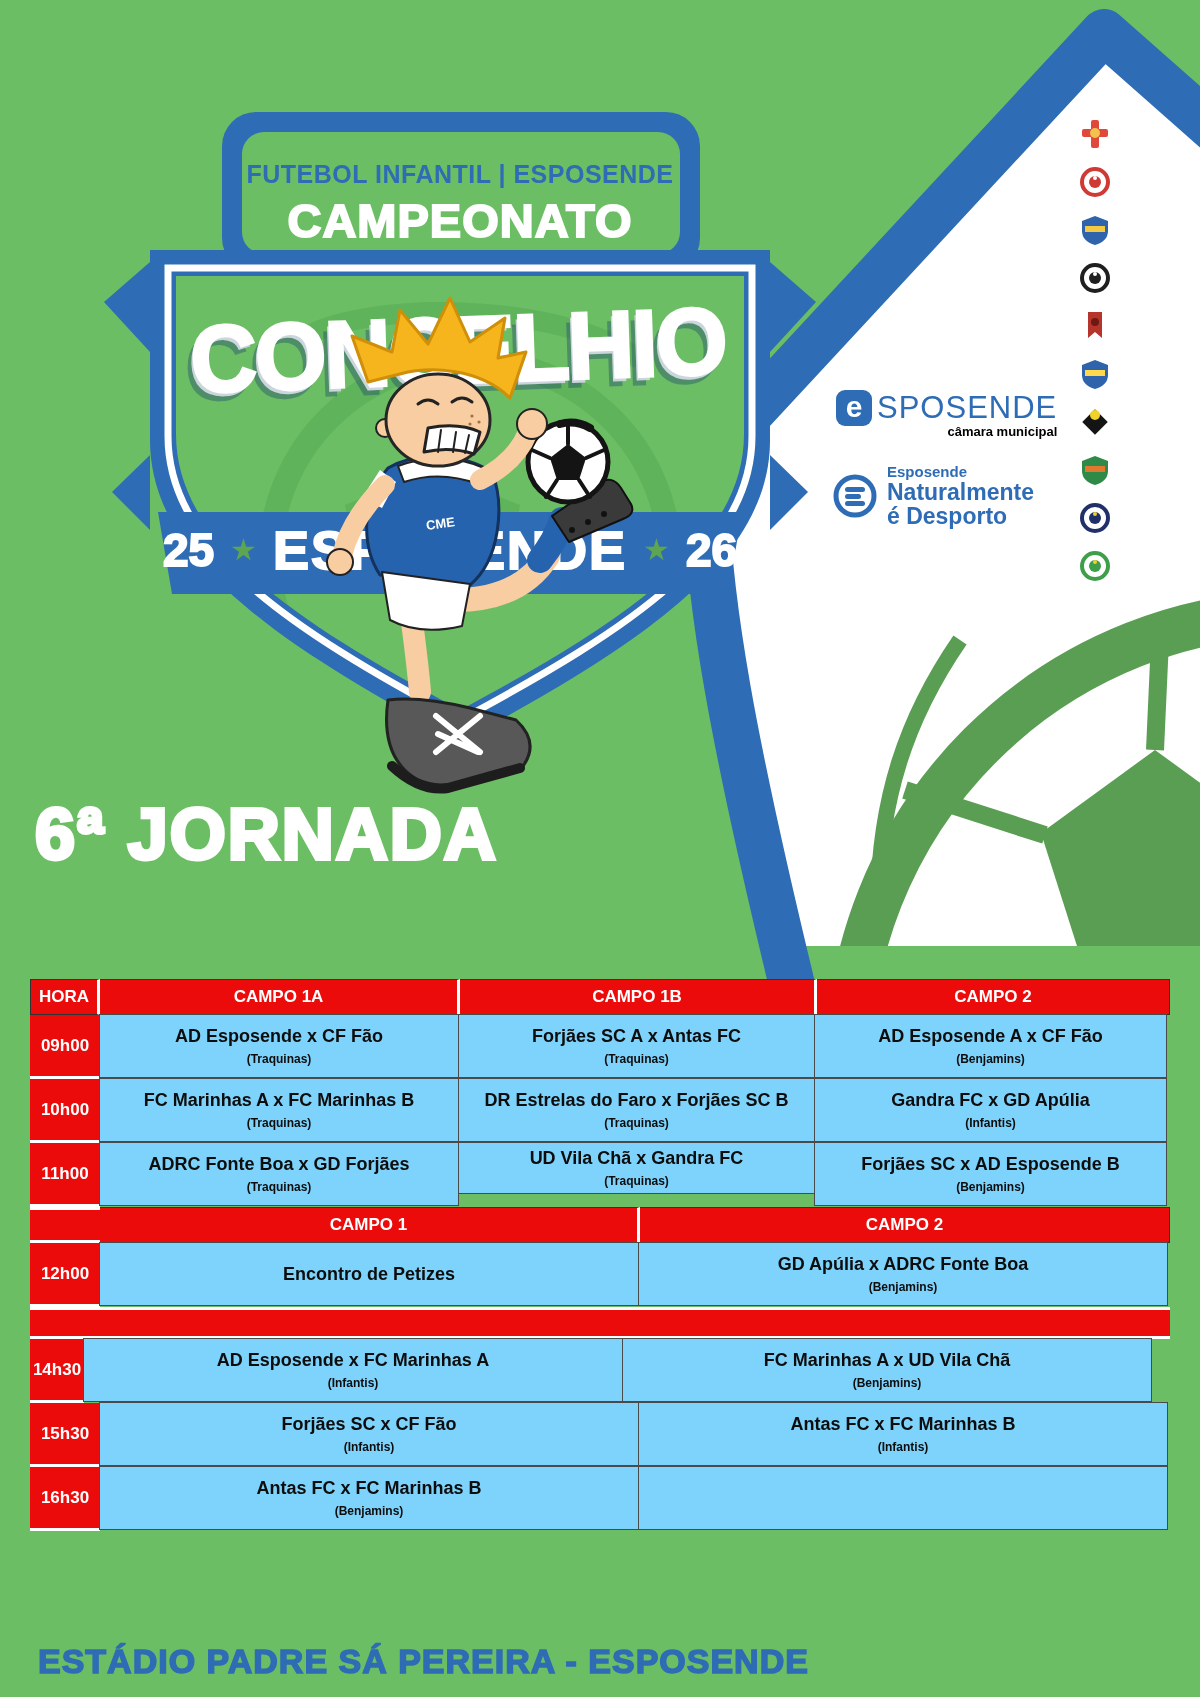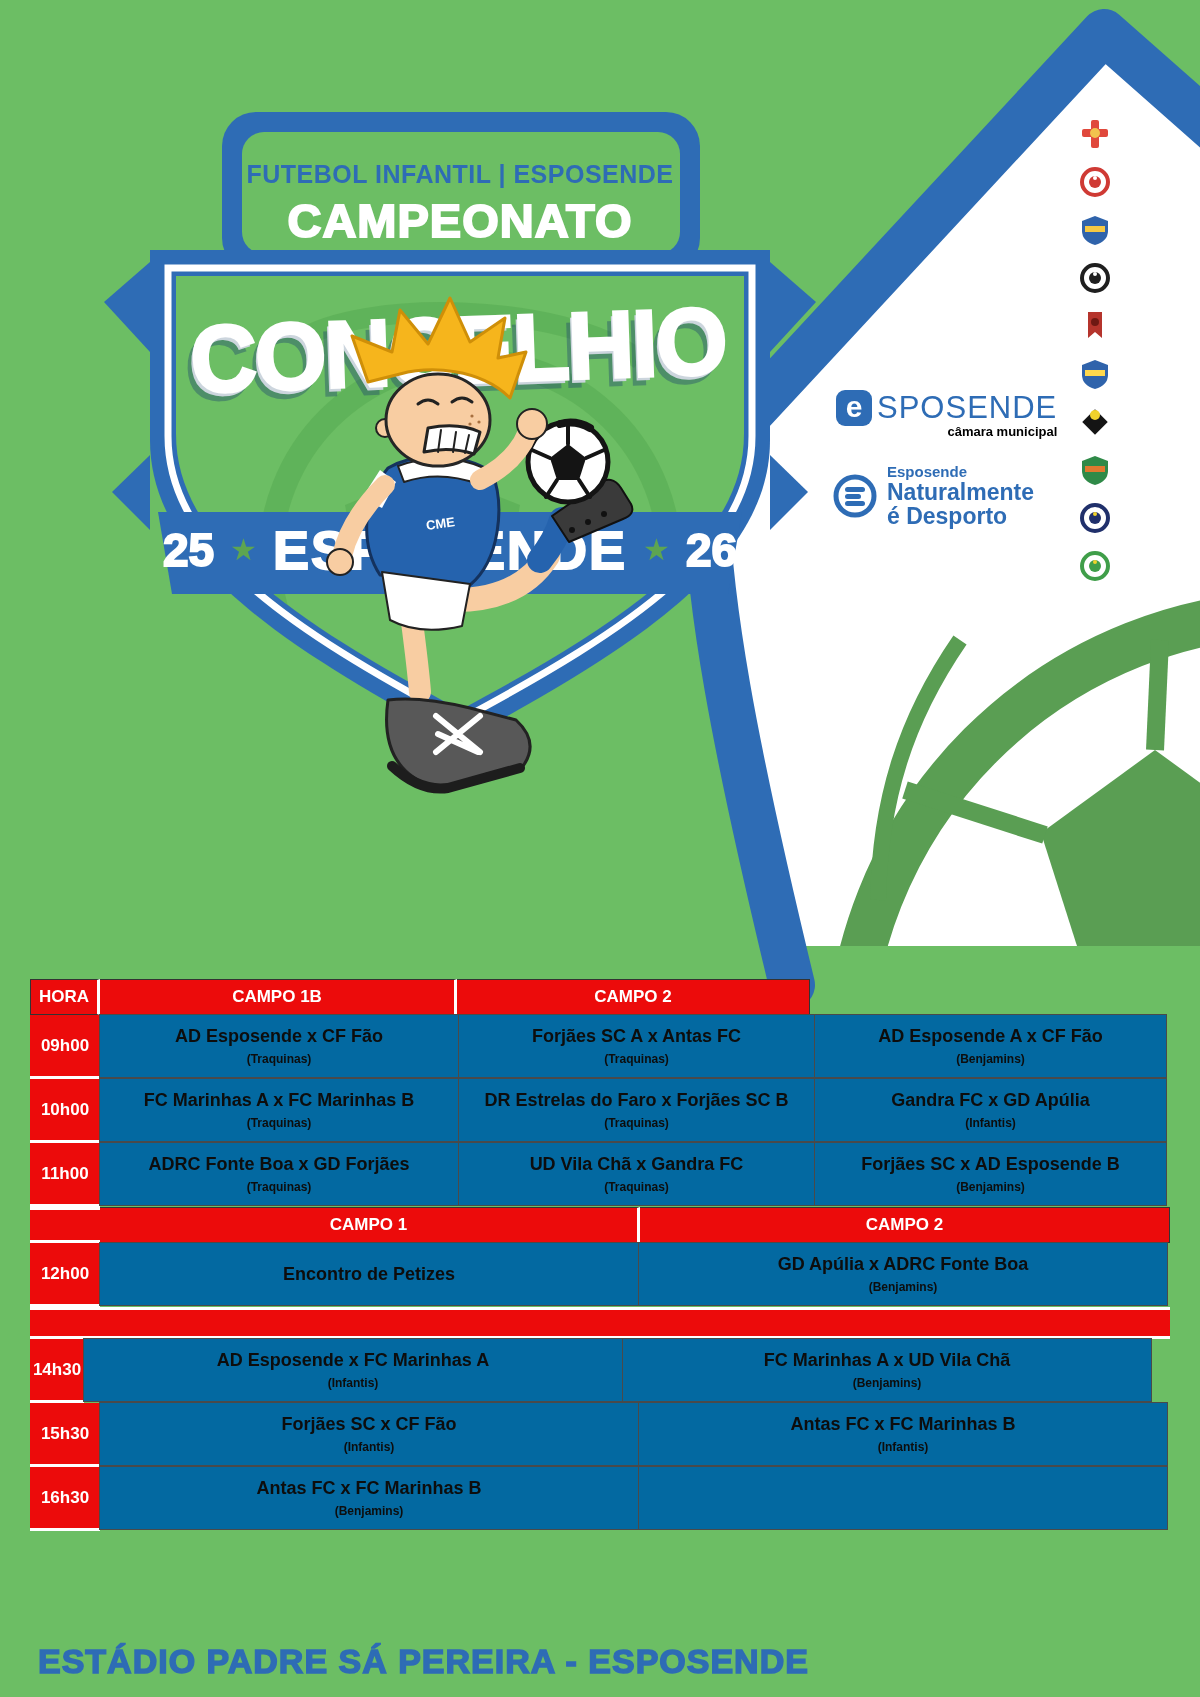--- a/index.html
+++ b/index.html
@@ -67,21 +67,21 @@
     background:#ec0b0b; color:#fff; font-size:17px; font-weight:bold; height:36px;
     border-right:3px solid #fff; border-top:1px solid #333; border-bottom:1px solid #333;
   }
   .th:first-child{border-left:1px solid #333;}
   .th:last-child{border-right:1px solid #333;}
   .time{
     background:#ec0b0b; color:#fff; font-size:17px; font-weight:bold;
     border-bottom:3px solid #fff;
   }
   .match{
-    background:#0369a1; border:1px solid #4a4a4a; margin-left:-1px; margin-top:-1px;
+    background:#7dd3fc; border:1px solid #4a4a4a; margin-left:-1px; margin-top:-1px;
     text-align:center; gap:5px;
   }
   .teams{font-size:18px; font-weight:bold; color:#0d0d0d;}
   .cat{font-size:12px; font-weight:bold; color:#0d0d0d;}
   .mid-spacer{background:#ec0b0b; border-bottom:3px solid #fff; border-top:3px solid #fff;}
   .separator{height:26px; background:#ec0b0b; border-top:3px solid #fff; border-bottom:3px solid #fff;}
   
   .big-date{
     left:36px; top:1492px; font-size:112px; font-weight:bold; color:#ffffff;
     letter-spacing:2px; -webkit-text-stroke:5px #ffffff; z-index:3;
@@ -279,24 +279,26 @@
       </div>
       <div class="crest">
         <svg width="30" height="32" viewBox="0 0 30 32">
           <circle cx="15" cy="16" r="13" fill="#fff" stroke="#3f9e49" stroke-width="4"></circle>
           <circle cx="15" cy="16" r="6" fill="#3f9e49"></circle>
           <circle cx="15" cy="12" r="2" fill="#f0d22b"></circle>
         </svg>
       </div>
     </div>
 
+  <div class="abs jornada">6ª JORNADA</div>
 
   <div class="abs schedule" id="schedule">
       <div class="t-row">
         <div class="cell th" style="width: 70px; height: 36px;">HORA</div>
+        <div class="cell th" style="width: 360px; height: 36px;">CAMPO 1A</div>
         <div class="cell th" style="width: 357px; height: 36px;">CAMPO 1B</div>
         <div class="cell th" style="width: 353px; height: 36px;">CAMPO 2</div>
       </div>
       <div class="t-row">
         <div class="cell time" style="width: 70px; height: 64px;">09h00</div>
         <div class="cell match" style="width: 360px; height: 64px;">
           <div class="teams">AD Esposende x CF Fão</div>
           <div class="cat">(Traquinas)</div>
         </div>
         <div class="cell match" style="width: 357px; height: 64px;">
@@ -322,21 +324,21 @@
           <div class="teams">Gandra FC x GD Apúlia</div>
           <div class="cat">(Infantis)</div>
         </div>
       </div>
       <div class="t-row">
         <div class="cell time" style="width: 70px; height: 64px;">11h00</div>
         <div class="cell match" style="width: 360px; height: 64px;">
           <div class="teams">ADRC Fonte Boa x GD Forjães</div>
           <div class="cat">(Traquinas)</div>
         </div>
-        <div class="cell match" style="width: 357px; height: 64px;">
+        <div class="cell match" style="width: 357px; height: 52px;">
           <div class="teams">UD Vila Chã x Gandra FC</div>
           <div class="cat">(Traquinas)</div>
         </div>
         <div class="cell match" style="width: 353px; height: 64px;">
           <div class="teams">Forjães SC x AD Esposende B</div>
           <div class="cat">(Benjamins)</div>
         </div>
       </div>
       <div class="t-row">
         <div class="cell mid-spacer" style="width: 70px; height: 36px;"></div>

